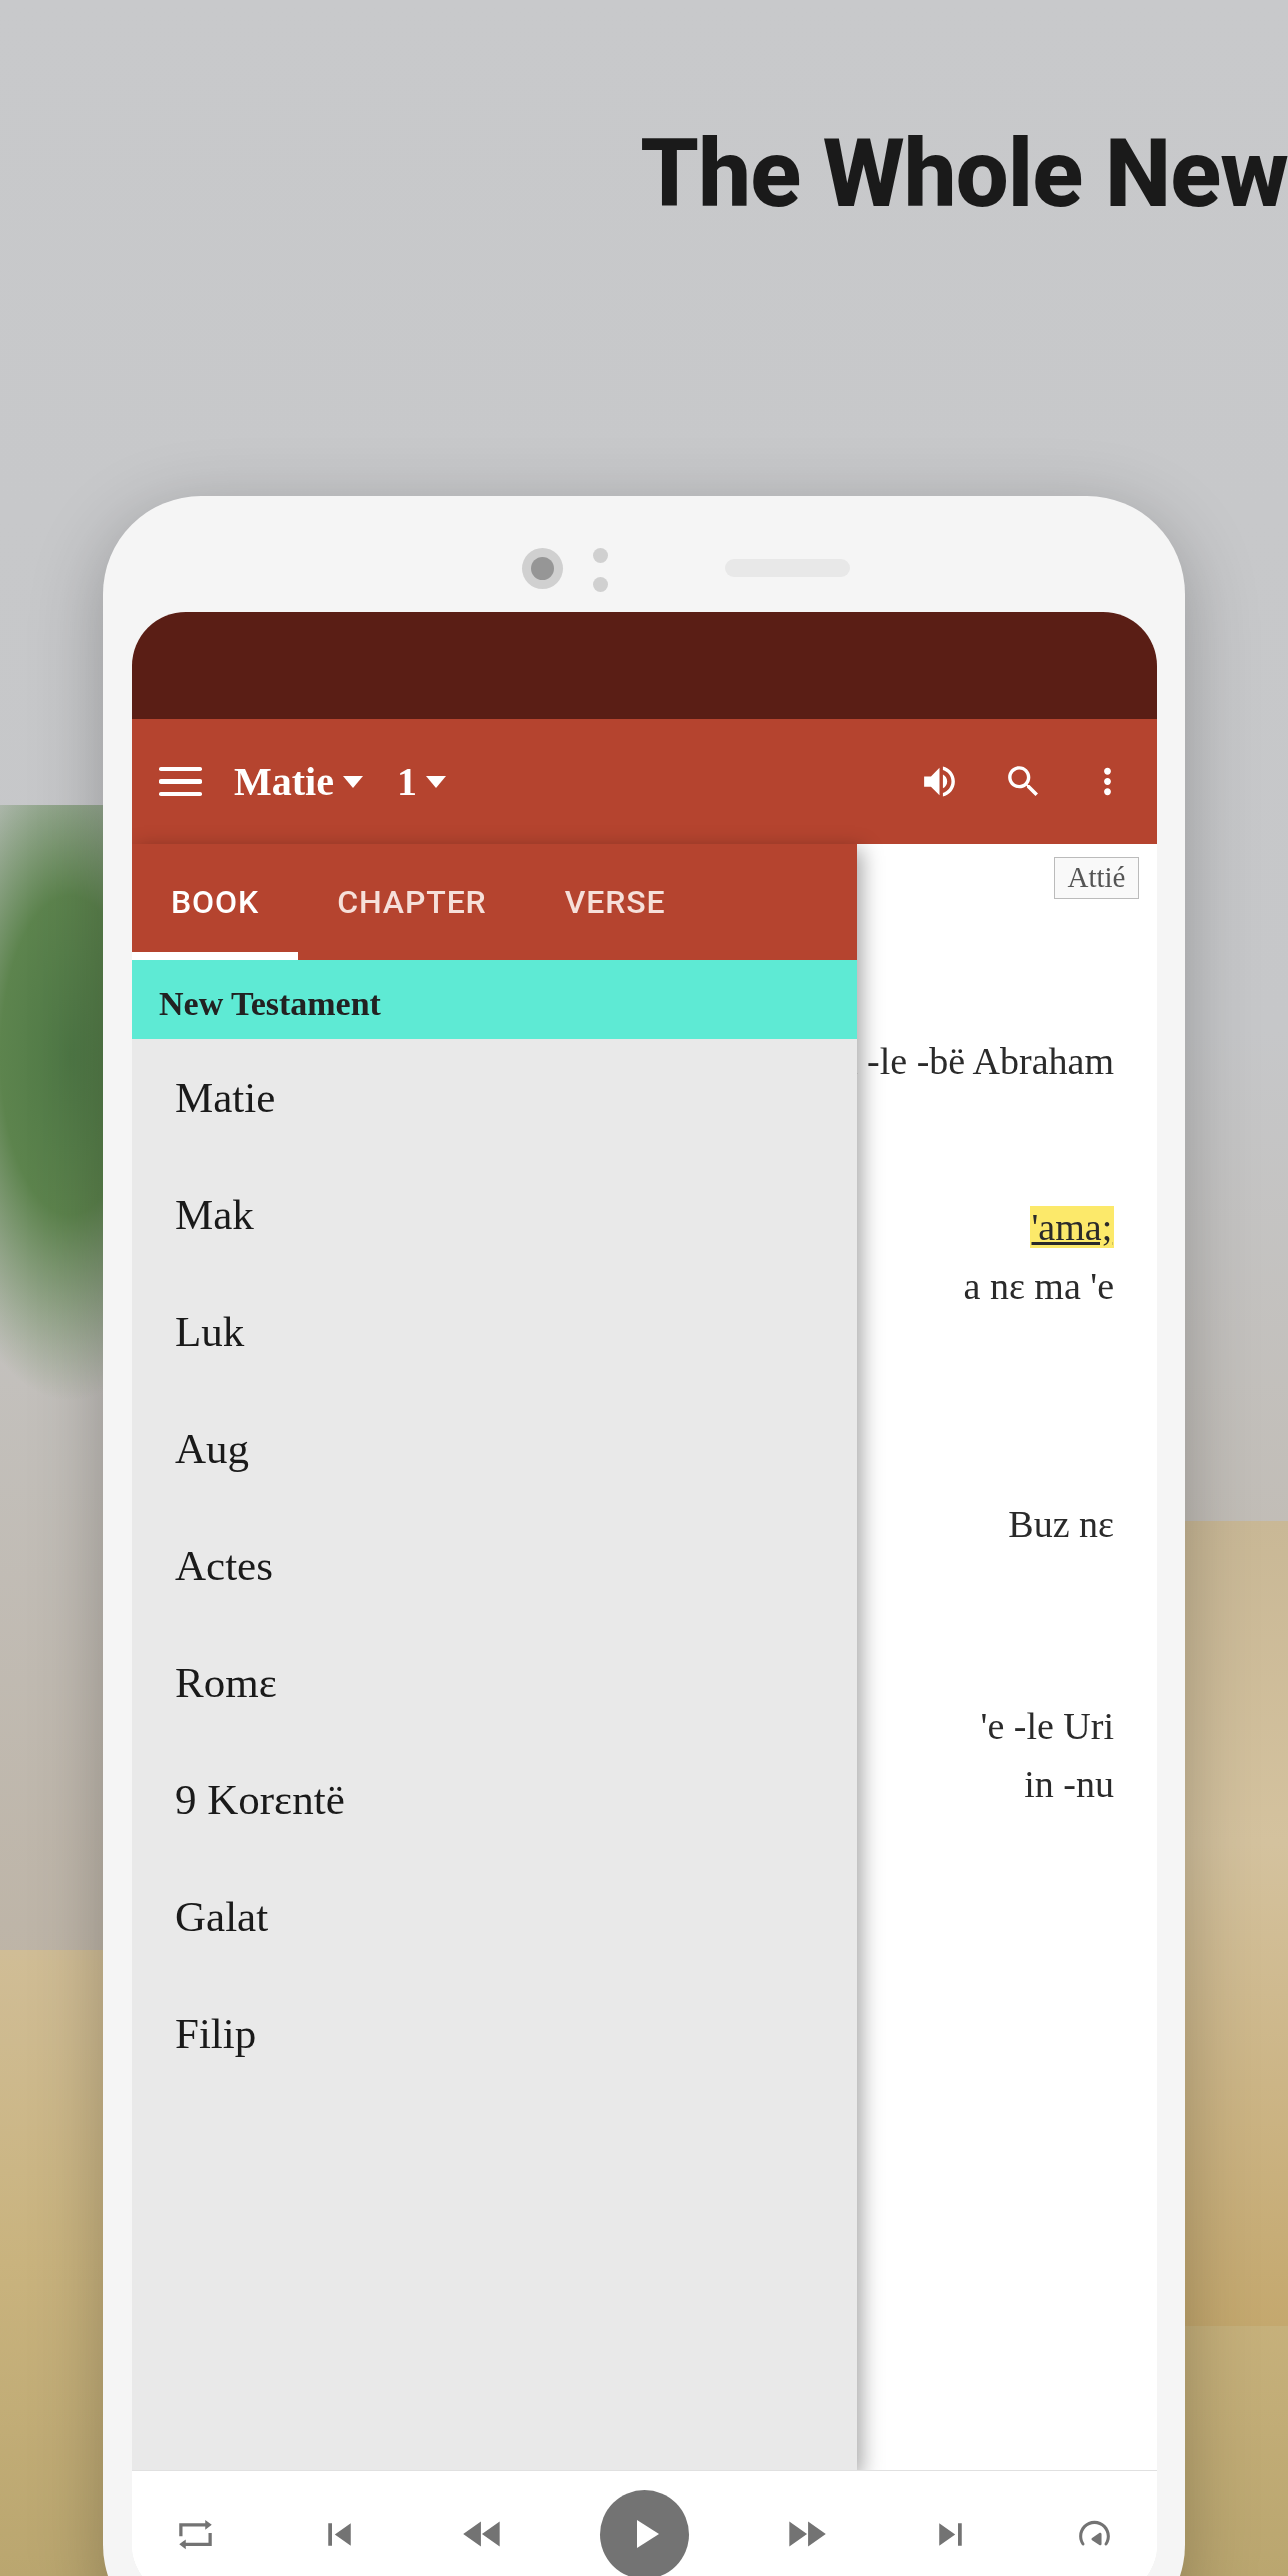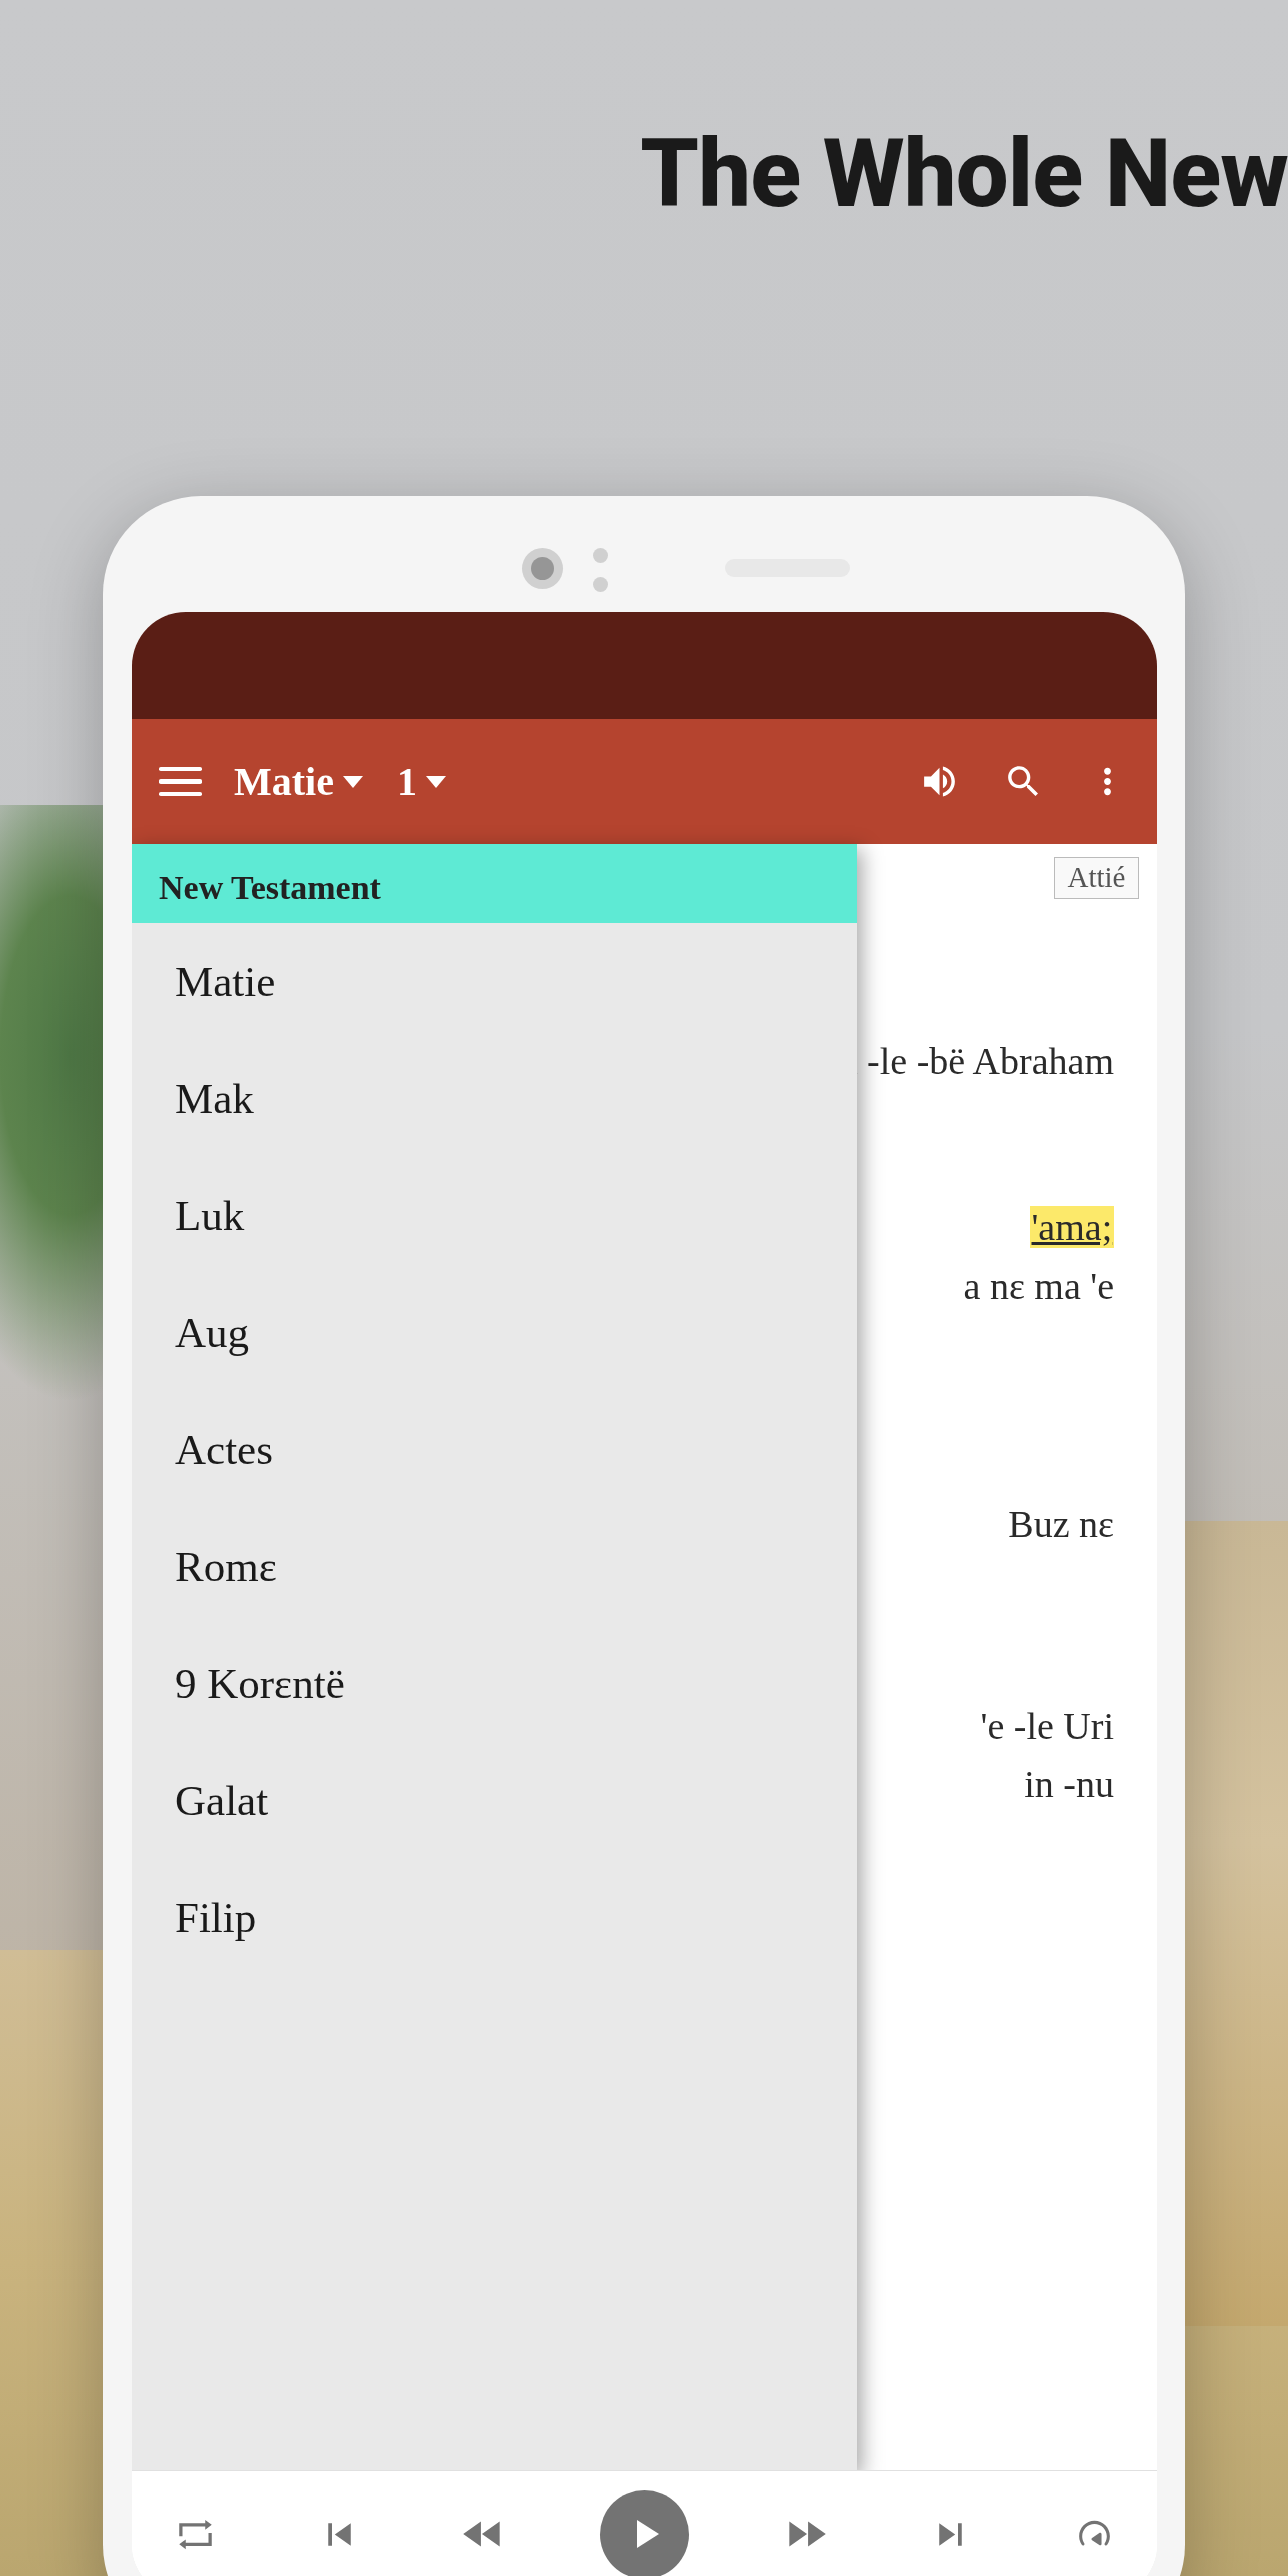--- a/index.html
+++ b/index.html
@@ -306,20 +306,25 @@
         <div class="verse-block v3">
           <div style="text-align:right"><span>Buz nɛ</span></div>
         </div>
         <div class="verse-block v4">
           <div style="text-align:right"><span>'e -le Uri</span></div>
           <div style="text-align:right"><span>in -nu</span></div>
         </div>
       </div>
 
       <div class="dropdown">
+        <div class="tabs">
+          <div class="tab active">BOOK</div>
+          <div class="tab">CHAPTER</div>
+          <div class="tab">VERSE</div>
+        </div>
         <div class="section-header">New Testament</div>
         <div class="book-item">Matie</div>
         <div class="book-item">Mak</div>
         <div class="book-item">Luk</div>
         <div class="book-item">Aug</div>
         <div class="book-item">Actes</div>
         <div class="book-item">Romɛ</div>
         <div class="book-item">9 Korɛntë</div>
         <div class="book-item">Galat</div>
         <div class="book-item">Filip</div>

